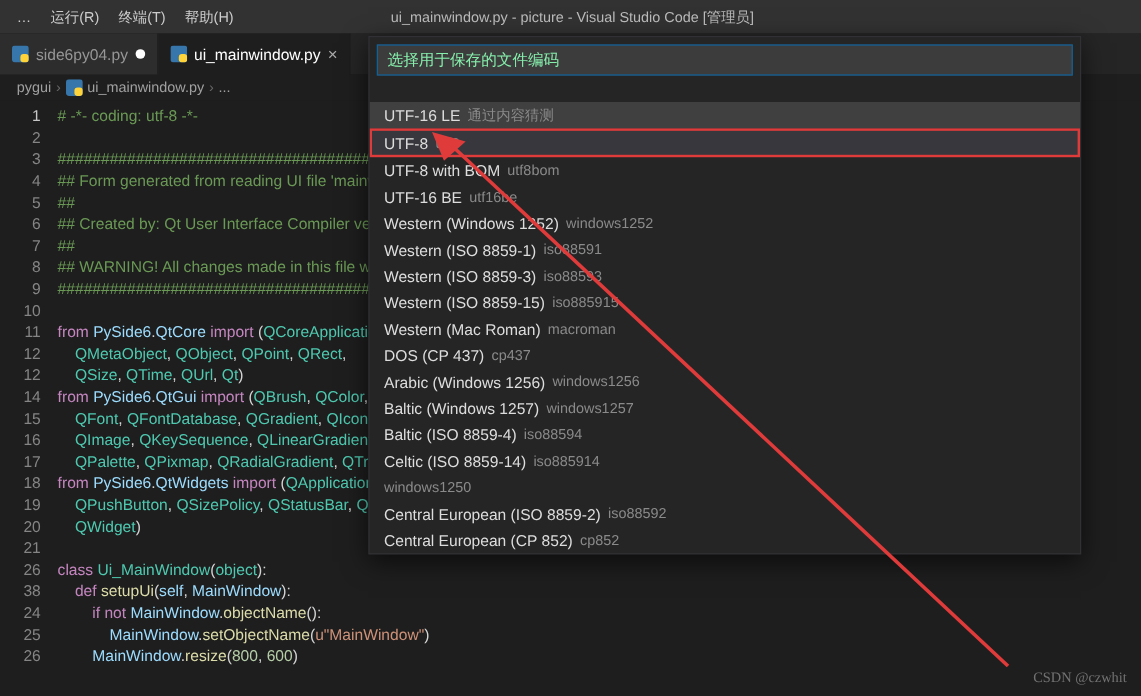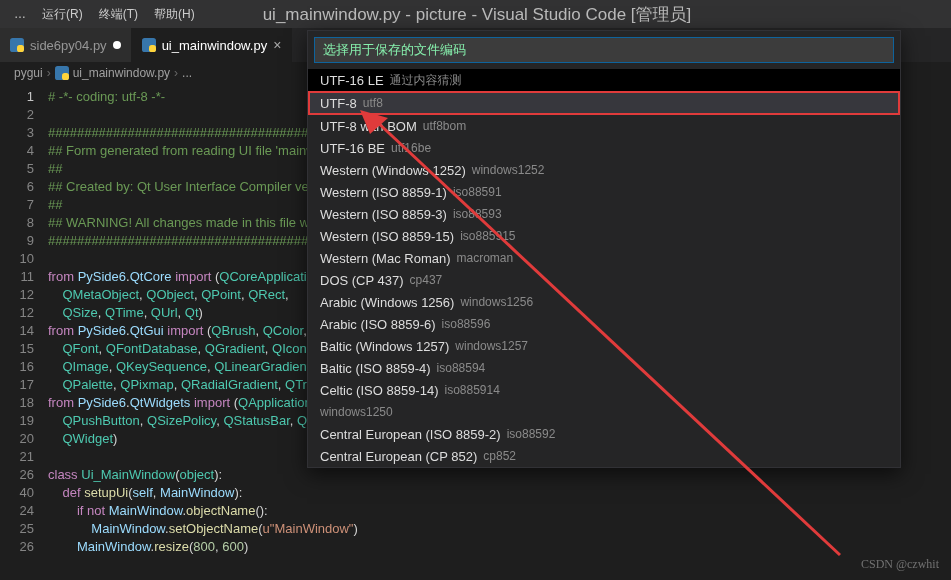--- a/index.html
+++ b/index.html
@@ -1,21 +1,21 @@
 <!DOCTYPE html>
 <html><head>
 <meta charset="utf-8">
 <style>
 * { margin:0; padding:0; box-sizing:border-box; font-family:"Segoe UI","Microsoft YaHei",sans-serif; }
 body { background:#1e1e1e; color:#cccccc; width:951px; height:580px; overflow:hidden; position:relative; font-size:13px; }
 
 
 .menubar { height:28px; background:#323233; display:flex; align-items:center; padding:0 6px; font-size:12px; }
 .menubar .mitem { padding:0 8px; color:#ccc; line-height:28px; cursor:default; }
-.title-center { position:absolute; left:3px; right:0; top:0; height:28px; display:flex; justify-content:center; align-items:center; color:#bbb; font-size:17px; pointer-events:none; }
+.title-center { position:absolute; left:3px; right:0; top:0; height:28px; display:flex; justify-content:center; align-items:center; color:#bbb; font-size:12px; pointer-events:none; }
 
 
 .tabrow { height:34px; background:#252526; display:flex; align-items:stretch; }
 .tab { display:flex; align-items:center; padding:0 10px; color:#969696; background:#2d2d2d; border-right:1px solid #1e1e1e; font-size:13px; gap:6px; font-style:normal;}
 .tab.active { background:#1e1e1e; color:#fff; }
 .tab.italic { }
 .tab .dot { width:8px; height:8px; border-radius:50%; background:#fff; }
 .tab .close { font-size:14px; color:#aaa; }
 .pyicon { width:14px; height:14px; }
 
@@ -39,21 +39,21 @@
 .var { color:#9cdcfe; }      
 .str { color:#ce9178; }      
 .num { color:#b5cea8; }      
 .pun { color:#d4d4d4; }      
 
 
 .quickpick { position:absolute; top:30px; left:307px; width:594px; background:#252526; box-shadow:0 6px 20px rgba(0,0,0,.6); border:1px solid #313135; z-index:50; }
 .qp-input { margin:6px; border:1px solid #0e639c; background:#3c3c3c; height:26px; display:flex; align-items:center; padding:0 8px; color:#86efac; font-size:13px; }
 .qp-list { max-height:430px; overflow:hidden; }
 .qp-item { height:22px; display:flex; align-items:center; padding:0 12px; gap:6px; font-size:13px; }
-.qp-item.sel { background:#000000; }
+.qp-item.sel { background:#404040;margin-top:16px; }
 .qp-item.hov { background:#37373d; border:2px solid #e03b3b; padding:0 10px; height:24px; }
 .qp-item .lbl { color:#ddd; }
 .qp-item .desc { color:#8a8a8a; font-size:12px; }
 
 
 .arrow { position:absolute; pointer-events:none; z-index:60; }
 
 .watermark { position:absolute; right:12px; bottom:8px; color:#808080; font-size:12px; font-family:"Microsoft YaHei"; opacity:.85;text-align:center; }
 </style>
 </head>
@@ -116,21 +116,21 @@
       <div>12</div>
       <div>14</div>
       <div>15</div>
       <div>16</div>
       <div>17</div>
       <div>18</div>
       <div>19</div>
       <div>20</div>
       <div>21</div>
       <div>26</div>
-      <div>40</div>
+      <div>38</div>
       <div>24</div>
       <div>25</div>
       <div>26</div>
     </div>
   <div class="code" id="code"><div class="line"><span class="cm"># -*- coding: utf-8 -*-</span></div><div class="line"></div><div class="line"><span class="cm">################################################################################</span></div><div class="line"><span class="cm">## Form generated from reading UI file 'mainwindow.ui'</span></div><div class="line"><span class="cm">##</span></div><div class="line"><span class="cm">## Created by: Qt User Interface Compiler version 6.3.0</span></div><div class="line"><span class="cm">##</span></div><div class="line"><span class="cm">## WARNING! All changes made in this file will be lost when recompiling UI file!</span></div><div class="line"><span class="cm">################################################################################</span></div><div class="line"></div><div class="line"><span class="kw">from</span><span class="pun"> </span><span class="var">PySide6</span><span class="pun">.</span><span class="var">QtCore</span><span class="pun"> </span><span class="kw">import</span><span class="pun"> (</span><span class="cls">QCoreApplication</span><span class="pun">, </span><span class="cls">QDate</span><span class="pun">, </span><span class="cls">QDateTime</span><span class="pun">, </span><span class="cls">QLocale</span><span class="pun">,</span></div><div class="line"><span class="pun">    </span><span class="cls">QMetaObject</span><span class="pun">, </span><span class="cls">QObject</span><span class="pun">, </span><span class="cls">QPoint</span><span class="pun">, </span><span class="cls">QRect</span><span class="pun">,</span></div><div class="line"><span class="pun">    </span><span class="cls">QSize</span><span class="pun">, </span><span class="cls">QTime</span><span class="pun">, </span><span class="cls">QUrl</span><span class="pun">, </span><span class="cls">Qt</span><span class="pun">)</span></div><div class="line"><span class="kw">from</span><span class="pun"> </span><span class="var">PySide6</span><span class="pun">.</span><span class="var">QtGui</span><span class="pun"> </span><span class="kw">import</span><span class="pun"> (</span><span class="cls">QBrush</span><span class="pun">, </span><span class="cls">QColor</span><span class="pun">, </span><span class="cls">QConicalGradient</span><span class="pun">, </span><span class="cls">QCursor</span><span class="pun">,</span></div><div class="line"><span class="pun">    </span><span class="cls">QFont</span><span class="pun">, </span><span class="cls">QFontDatabase</span><span class="pun">, </span><span class="cls">QGradient</span><span class="pun">, </span><span class="cls">QIcon</span><span class="pun">,</span></div><div class="line"><span class="pun">    </span><span class="cls">QImage</span><span class="pun">, </span><span class="cls">QKeySequence</span><span class="pun">, </span><span class="cls">QLinearGradient</span><span class="pun">, </span><span class="cls">QPainter</span><span class="pun">,</span></div><div class="line"><span class="pun">    </span><span class="cls">QPalette</span><span class="pun">, </span><span class="cls">QPixmap</span><span class="pun">, </span><span class="cls">QRadialGradient</span><span class="pun">, </span><span class="cls">QTransform</span><span class="pun">)</span></div><div class="line"><span class="kw">from</span><span class="pun"> </span><span class="var">PySide6</span><span class="pun">.</span><span class="var">QtWidgets</span><span class="pun"> </span><span class="kw">import</span><span class="pun"> (</span><span class="cls">QApplication</span><span class="pun">, </span><span class="cls">QMainWindow</span><span class="pun">, </span><span class="cls">QMenuBar</span><span class="pun">,</span></div><div class="line"><span class="pun">    </span><span class="cls">QPushButton</span><span class="pun">, </span><span class="cls">QSizePolicy</span><span class="pun">, </span><span class="cls">QStatusBar</span><span class="pun">, </span><span class="cls">QToolBar</span><span class="pun">,</span></div><div class="line"><span class="pun">    </span><span class="cls">QWidget</span><span class="pun">)</span></div><div class="line"></div><div class="line"><span class="kw">class</span><span class="pun"> </span><span class="cls">Ui_MainWindow</span><span class="pun">(</span><span class="cls">object</span><span class="pun">):</span></div><div class="line"><span class="pun">    </span><span class="kw">def</span><span class="pun"> </span><span class="fn">setupUi</span><span class="pun">(</span><span class="var">self</span><span class="pun">, </span><span class="var">MainWindow</span><span class="pun">):</span></div><div class="line"><span class="pun">        </span><span class="kw">if</span><span class="pun"> </span><span class="kw">not</span><span class="pun"> </span><span class="var">MainWindow</span><span class="pun">.</span><span class="fn">objectName</span><span class="pun">():</span></div><div class="line"><span class="pun">            </span><span class="var">MainWindow</span><span class="pun">.</span><span class="fn">setObjectName</span><span class="pun">(</span><span class="str">u"MainWindow"</span><span class="pun">)</span></div><div class="line"><span class="pun">        </span><span class="var">MainWindow</span><span class="pun">.</span><span class="fn">resize</span><span class="pun">(</span><span class="num">800</span><span class="pun">, </span><span class="num">600</span><span class="pun">)</span></div></div>
 </div>
 
 <div class="quickpick">
   <div class="qp-input">
     <span>选择用于保存的文件编码</span>
@@ -174,24 +174,20 @@
       </div>
       <div class="qp-item">
         <span class="lbl">DOS (CP 437)</span>
         <span class="desc">cp437</span>
       </div>
       <div class="qp-item">
         <span class="lbl">Arabic (Windows 1256)</span>
         <span class="desc">windows1256</span>
       </div>
       <div class="qp-item">
-        <span class="lbl">Arabic (ISO 8859-6)</span>
-        <span class="desc">iso88596</span>
-      </div>
-      <div class="qp-item">
         <span class="lbl">Baltic (Windows 1257)</span>
         <span class="desc">windows1257</span>
       </div>
       <div class="qp-item">
         <span class="lbl">Baltic (ISO 8859-4)</span>
         <span class="desc">iso88594</span>
       </div>
       <div class="qp-item">
         <span class="lbl">Celtic (ISO 8859-14)</span>
         <span class="desc">iso885914</span>

